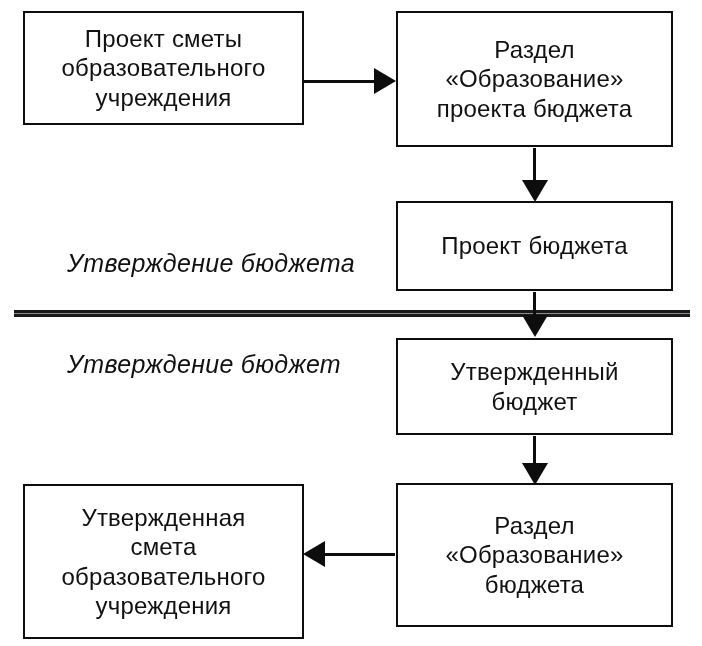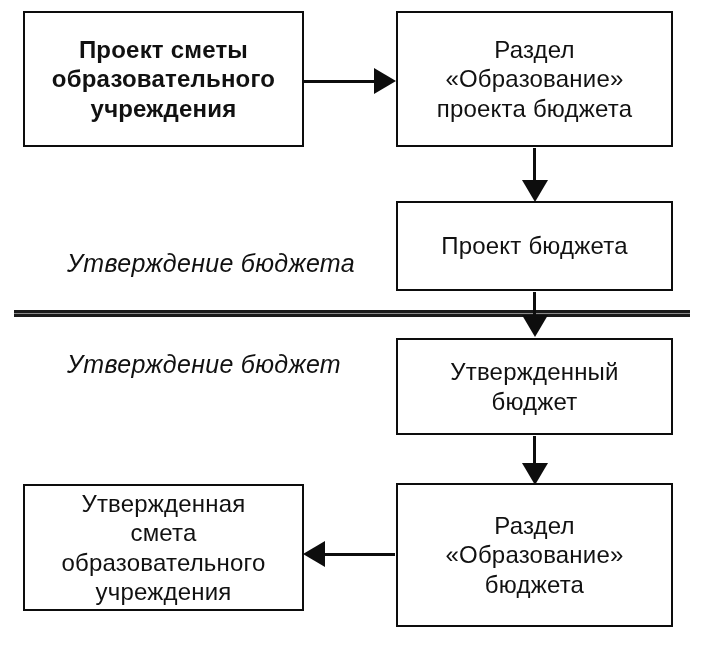--- a/index.html
+++ b/index.html
@@ -24,26 +24,26 @@
     align-items: center;
     justify-content: center;
     text-align: center;
     color: #111111;
     font-size: 24px;
     line-height: 1.22;
     letter-spacing: 0.2px;
     white-space: pre-line;
   }
   
-  #box-smeta-draft   { left: 23px;  top: 11px;  width: 281px; height: 136px; font-weight: bold; }
+  #box-smeta-draft   { left: 23px;  top: 11px;  width: 281px; height: 114px; }
   #box-razdel-draft  { left: 396px; top: 11px;  width: 277px; height: 136px; }
   #box-budget-draft  { left: 396px; top: 201px; width: 277px; height: 90px;  }
   #box-budget-appr   { left: 396px; top: 338px; width: 277px; height: 97px;  }
   #box-razdel-appr   { left: 396px; top: 483px; width: 277px; height: 144px; }
-  #box-smeta-appr    { left: 23px;  top: 484px; width: 281px; height: 127px; }
+  #box-smeta-appr    { left: 23px;  top: 484px; width: 281px; height: 155px; }
 
   
   .stage-label {
     position: absolute;
     font-style: italic;
     font-size: 25px;
     color: #111111;
     white-space: nowrap;
     letter-spacing: 0.3px;
     margin-left: 33px;

